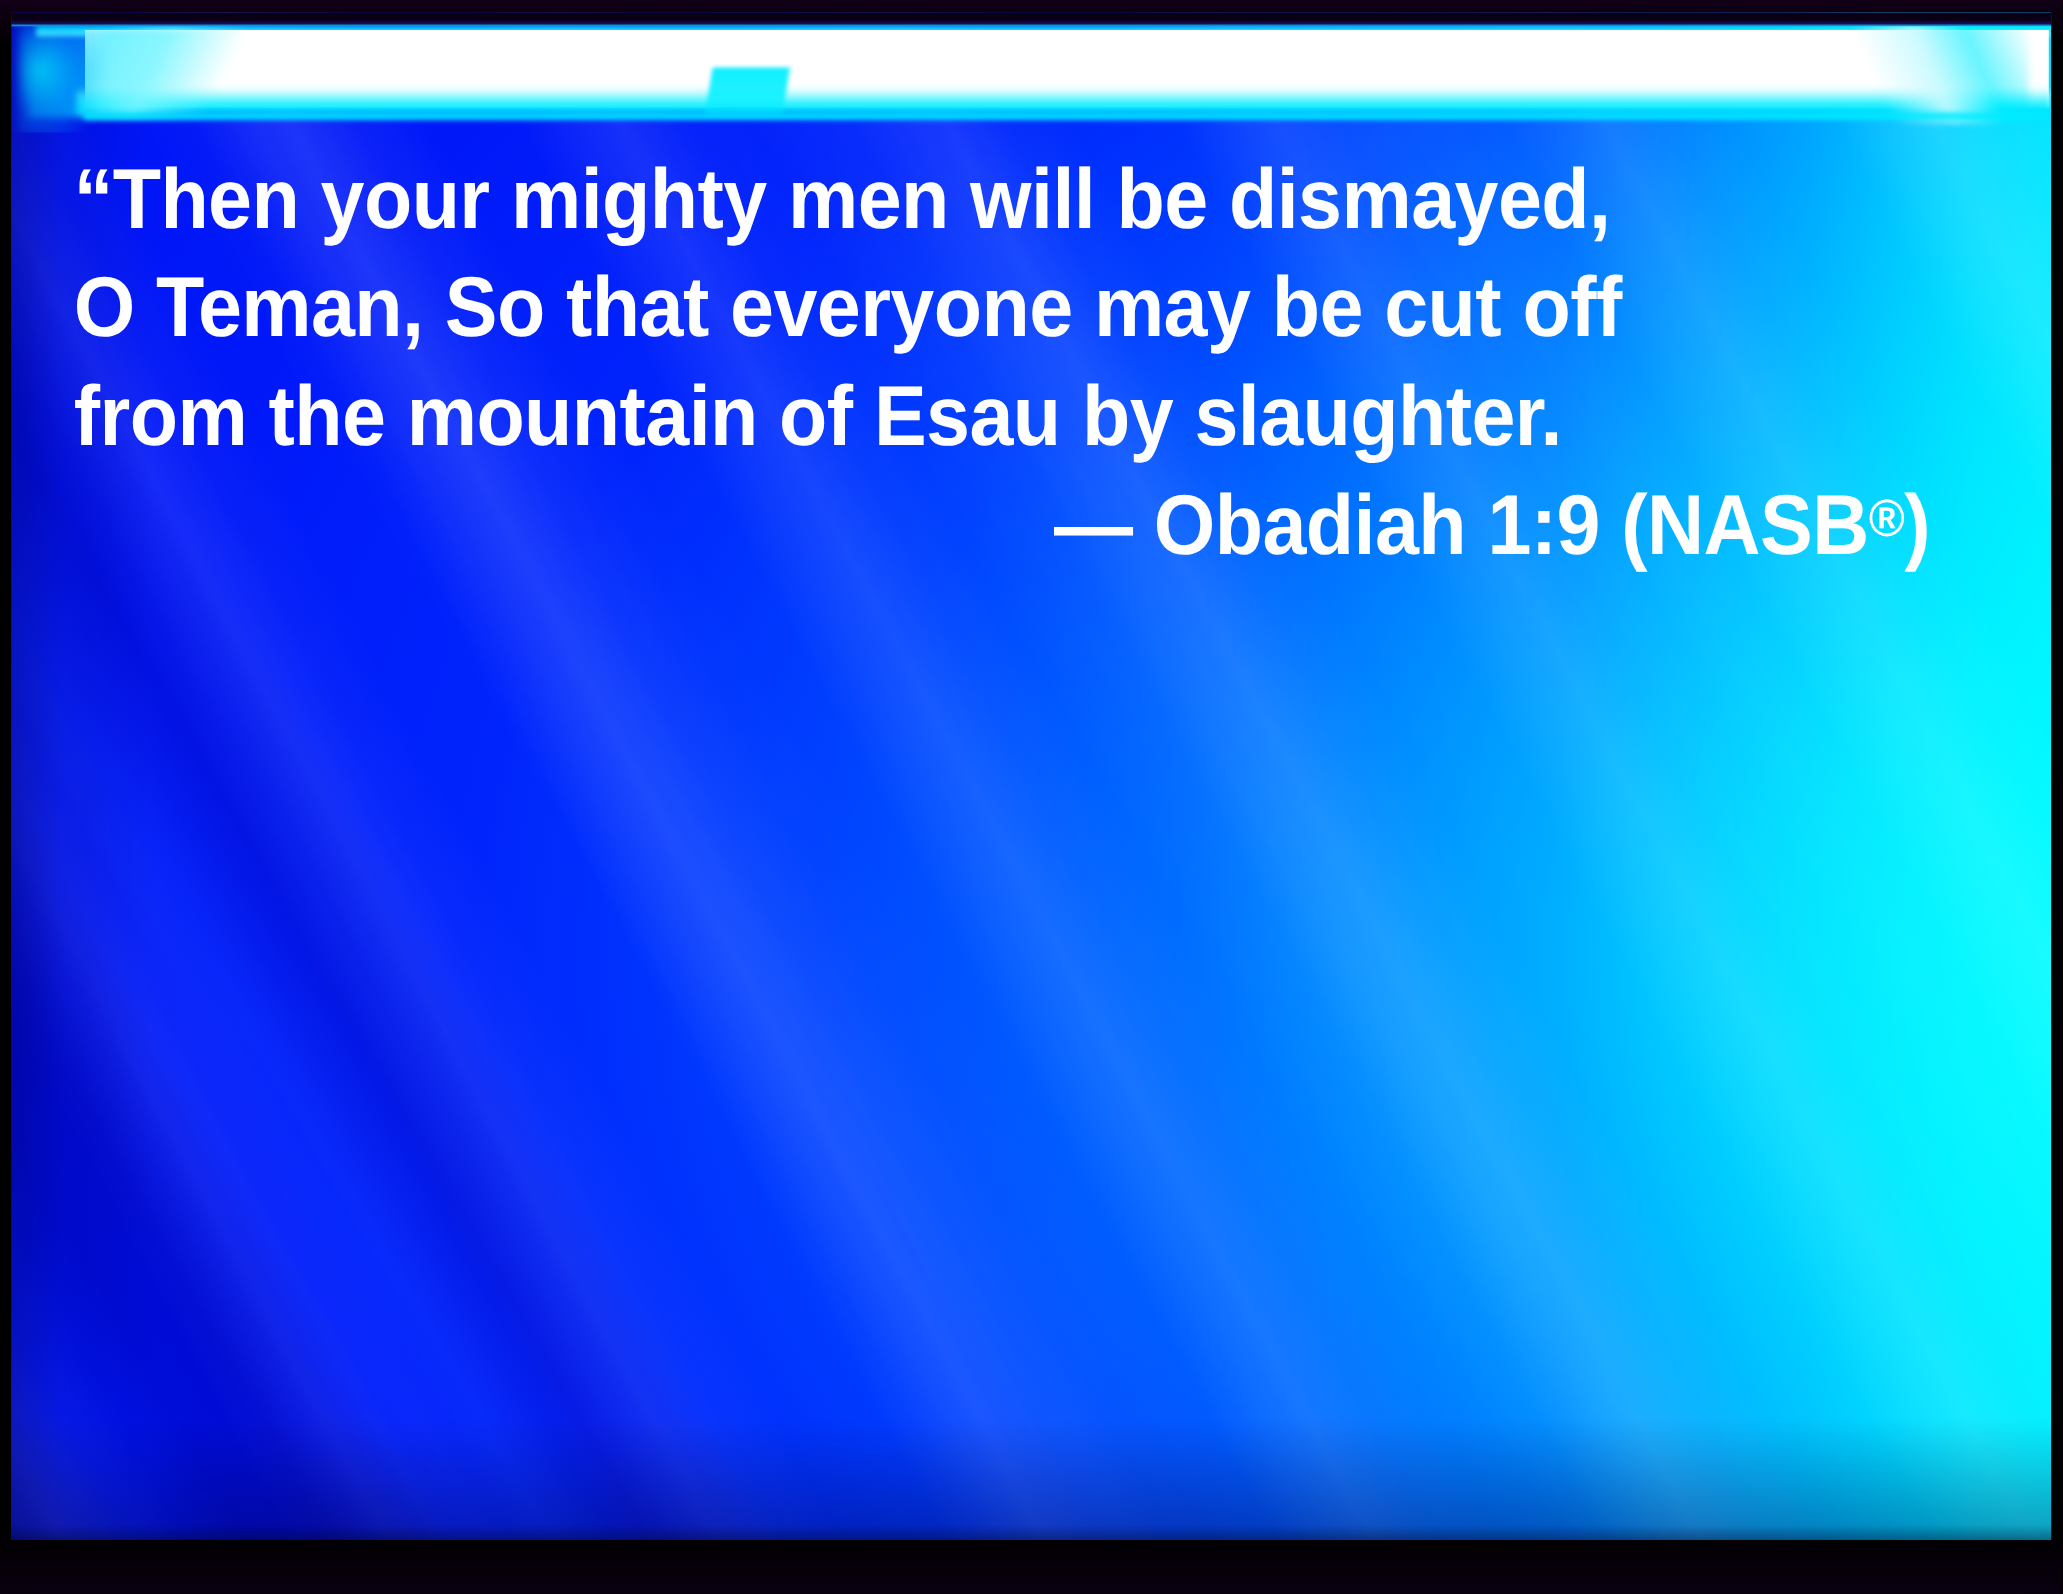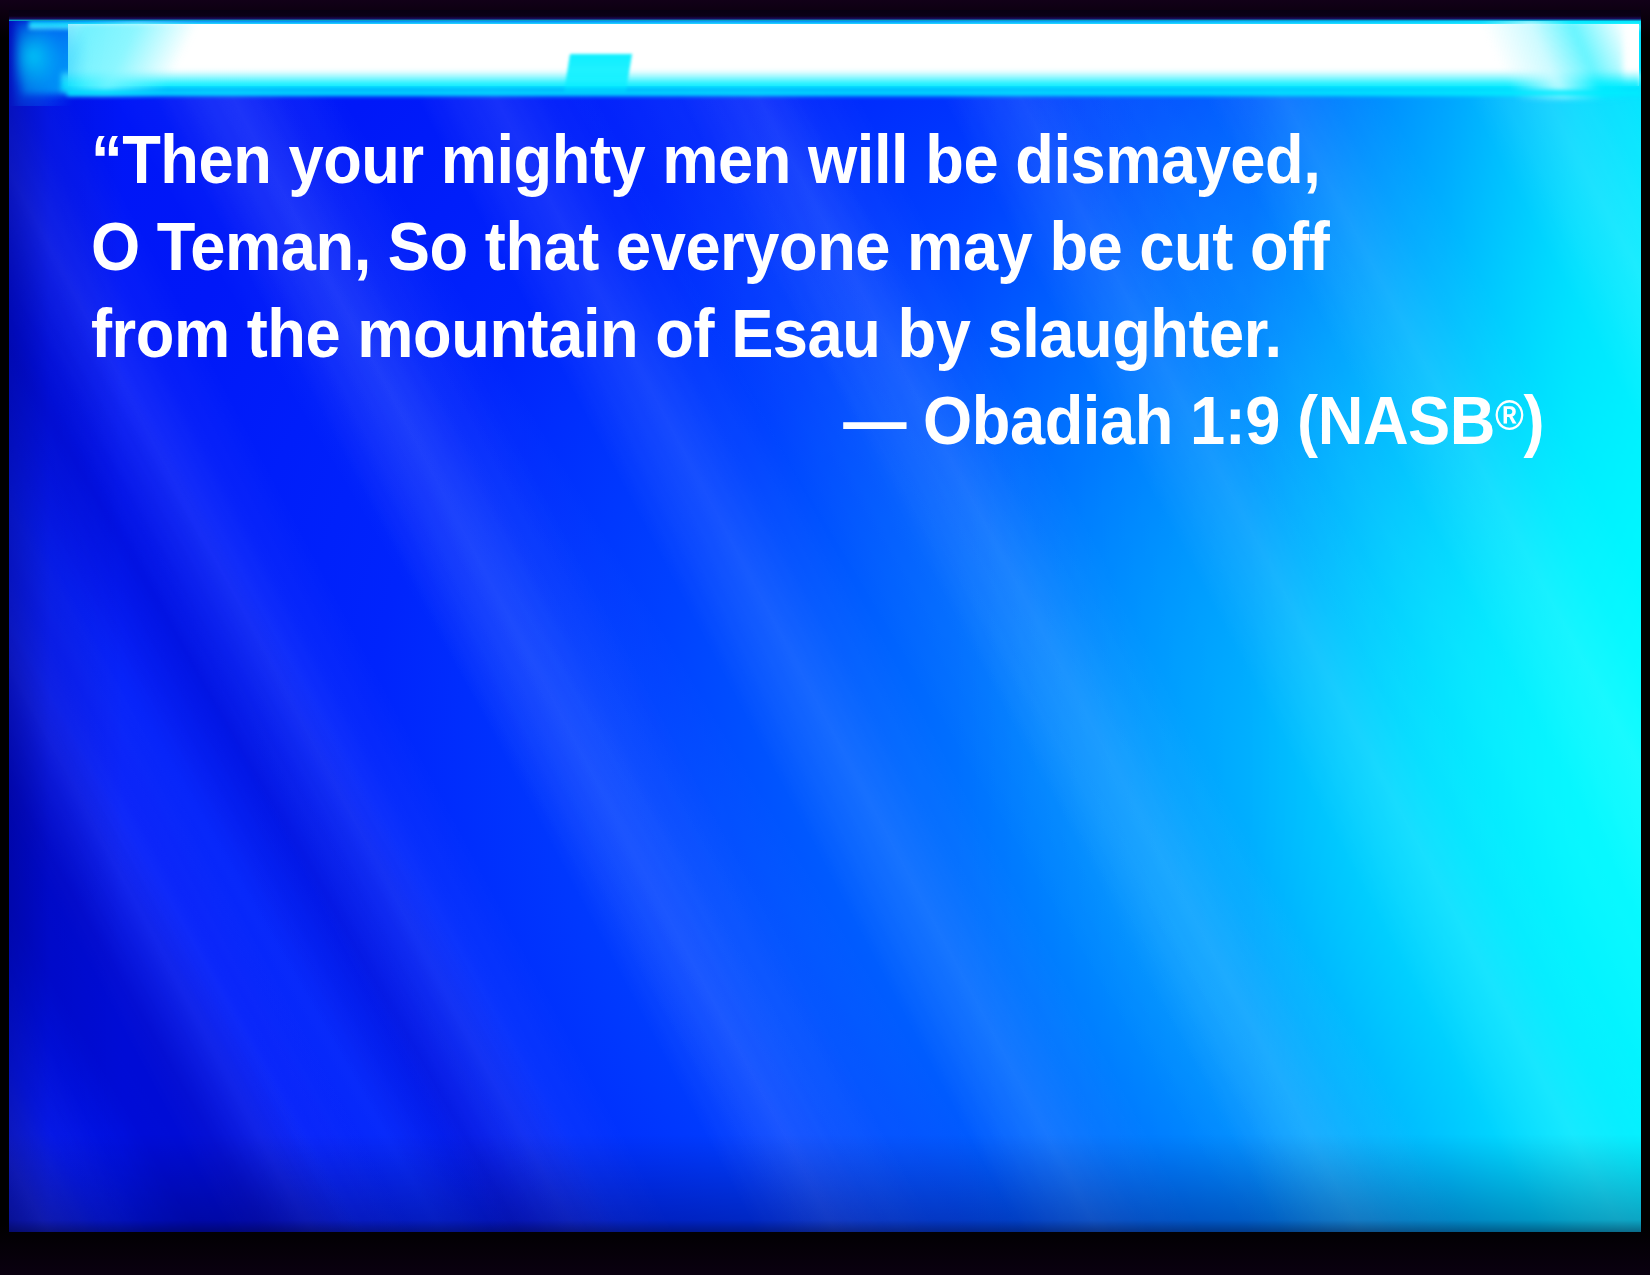--- a/index.html
+++ b/index.html
@@ -272,21 +272,21 @@
       #00c8e8 100%);
   }
 
   
   #verse-block {
     position: absolute;
     left: 0;
     top: 106px;
     width: 1632px;
     z-index: 8;
-    padding: 0 30px 0 82px;
+    padding: 0 30px 0 50px;
     box-sizing: border-box;
   }
   .verse-line {
     color: #ffffff;
     font-family: "Liberation Sans", sans-serif;
     font-weight: bold;
     font-size: 68px;
     line-height: 87px;
     letter-spacing: -0.5px;
     white-space: nowrap;

